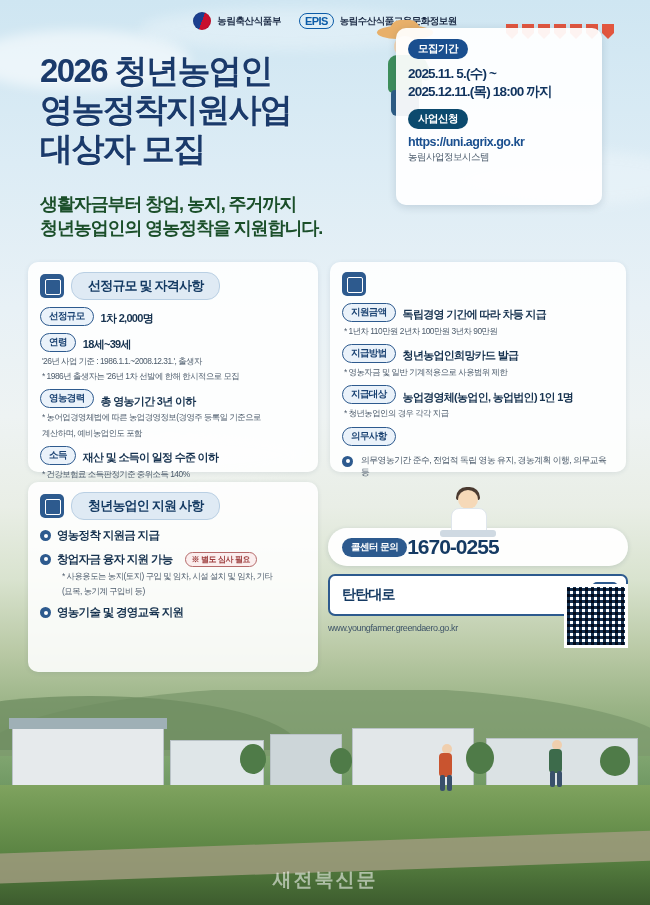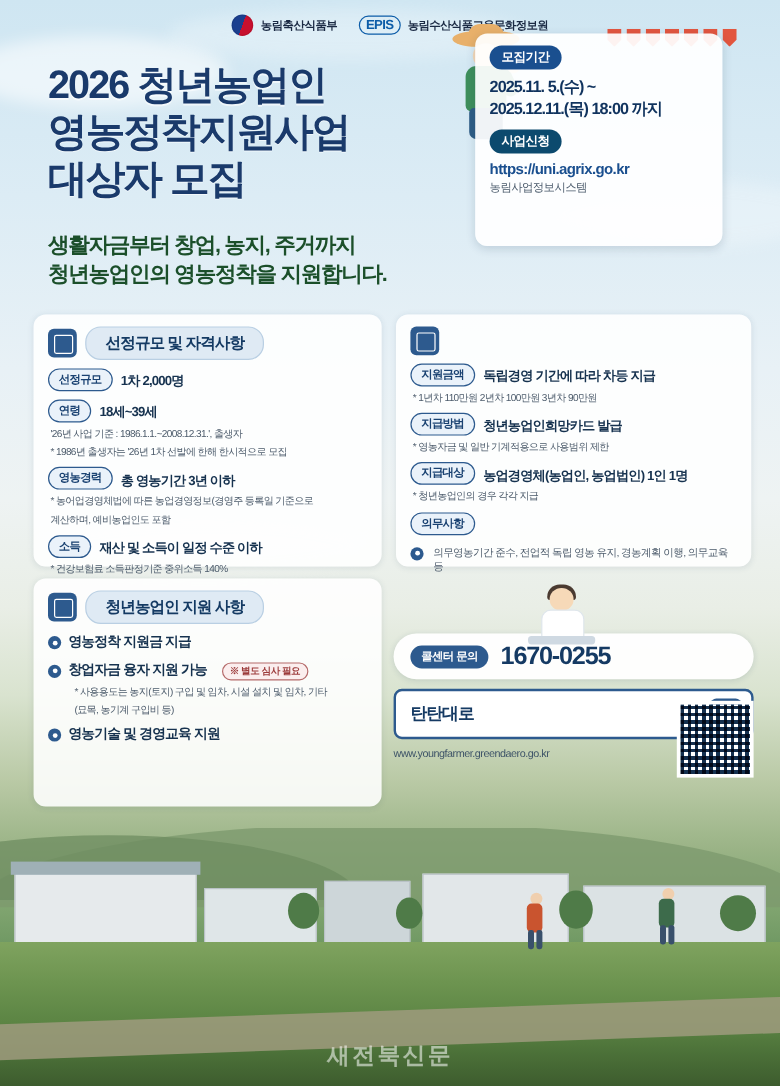--- a/index.html
+++ b/index.html
@@ -81,21 +81,21 @@
 
   .bullet{display:flex;align-items:flex-start;gap:6px;margin-top:8px;}
   .dot{width:11px;height:11px;border-radius:50%;background:#2d5a8e;flex:0 0 auto;margin-top:2px;position:relative;}
   .dot:after{content:"";position:absolute;left:3.5px;top:3.5px;width:4px;height:4px;background:#fff;border-radius:50%;}
   .btxt{font-size:11.5px;font-weight:800;color:#16324f;letter-spacing:-.7px;line-height:1.35;}
   .minitag{display:inline-block;border:1px solid #b56a6a;color:#9c3b3b;background:#fbeeee;
     border-radius:9px;font-size:8px;font-weight:700;padding:1px 6px;margin-left:6px;letter-spacing:-.4px;vertical-align:middle;}
 
   
   .contact{position:absolute;right:22px;top:528px;width:300px;height:130px;}
-  .call-box{display:flex;align-items:center;gap:10px;background:rgba(255,255,255,.95);
+  .call-box{display:flex;align-items:center;background:rgba(255,255,255,.95);
     border-radius:20px;padding:7px 14px;box-shadow:0 1px 5px rgba(30,60,90,.14);}
   .call-pill{background:#2d5a8e;color:#fff;font-size:9.5px;font-weight:800;border-radius:10px;padding:3px 9px;letter-spacing:-.5px;white-space:nowrap;}
   .call-num{font-size:21px;font-weight:800;color:#153a63;letter-spacing:-1px;}
   .search-box{display:flex;align-items:center;justify-content:space-between;margin-top:8px;
     background:#fff;border:2px solid #2d5a8e;border-radius:7px;padding:6px 8px 6px 12px;}
   .search-txt{font-size:14px;font-weight:800;color:#153a63;letter-spacing:-.8px;}
   .mag{width:26px;height:26px;border-radius:5px;background:#2d5a8e;position:relative;}
   .mag:before{content:"";position:absolute;left:6px;top:5px;width:11px;height:11px;border:2px solid #fff;border-radius:50%;}
   .mag:after{content:"";position:absolute;left:16px;top:16px;width:7px;height:2px;background:#fff;transform:rotate(45deg);}
   .wurl{margin-top:7px;font-size:9px;color:#3e5468;letter-spacing:-.4px;}

